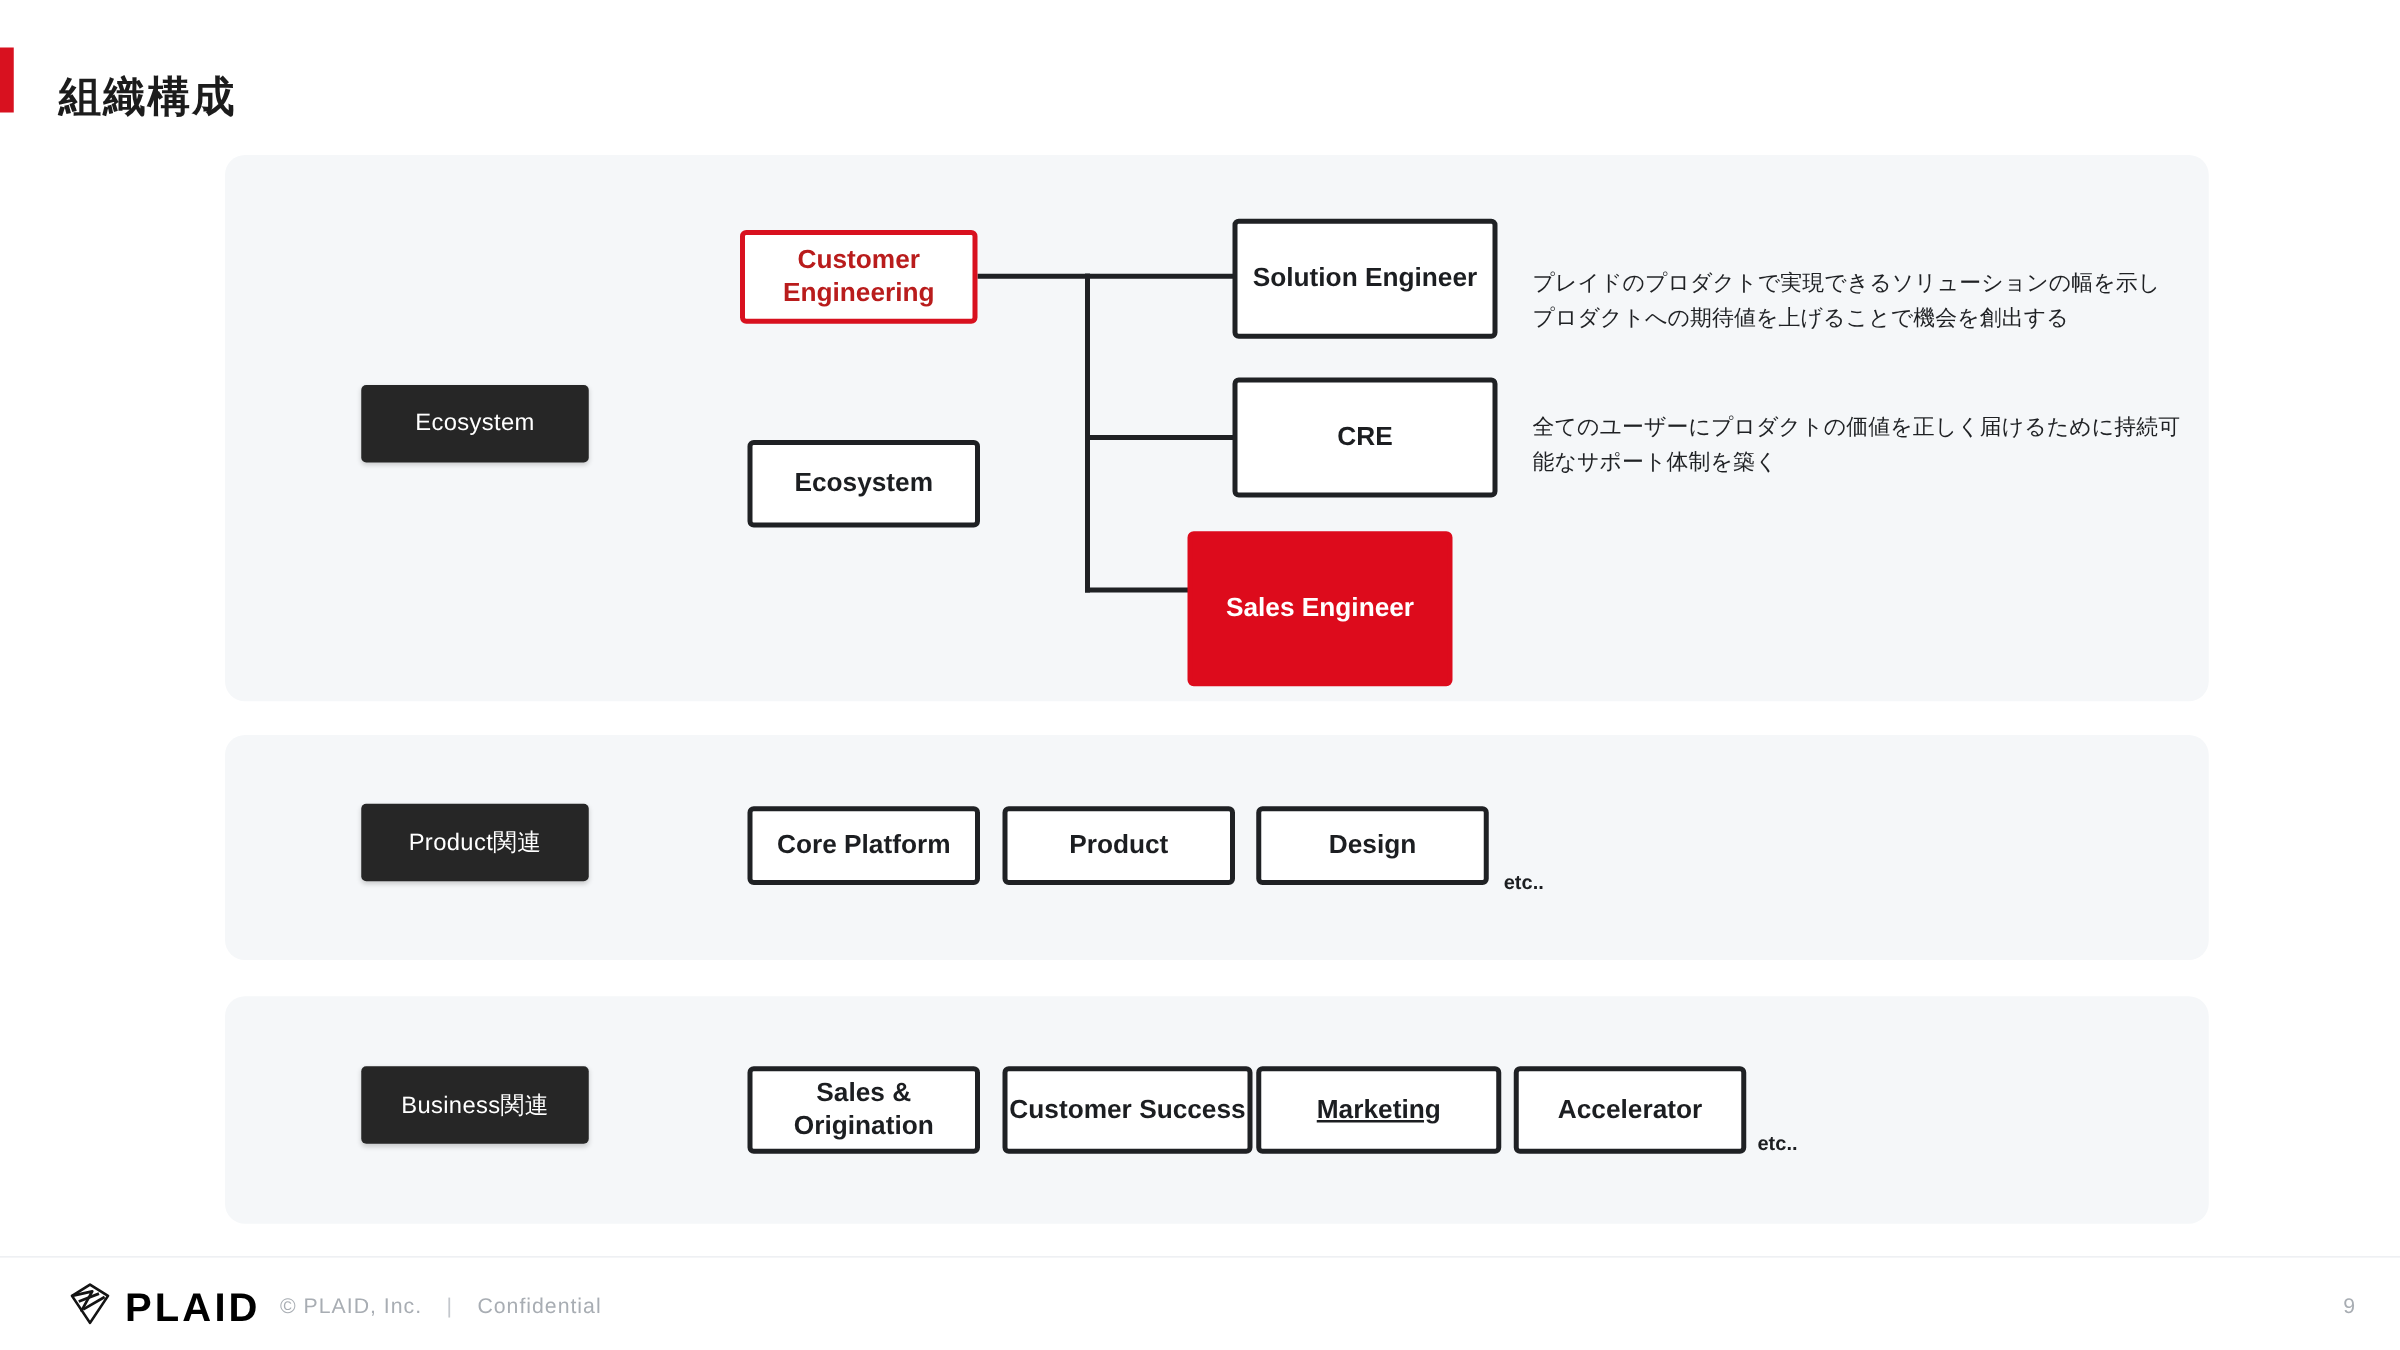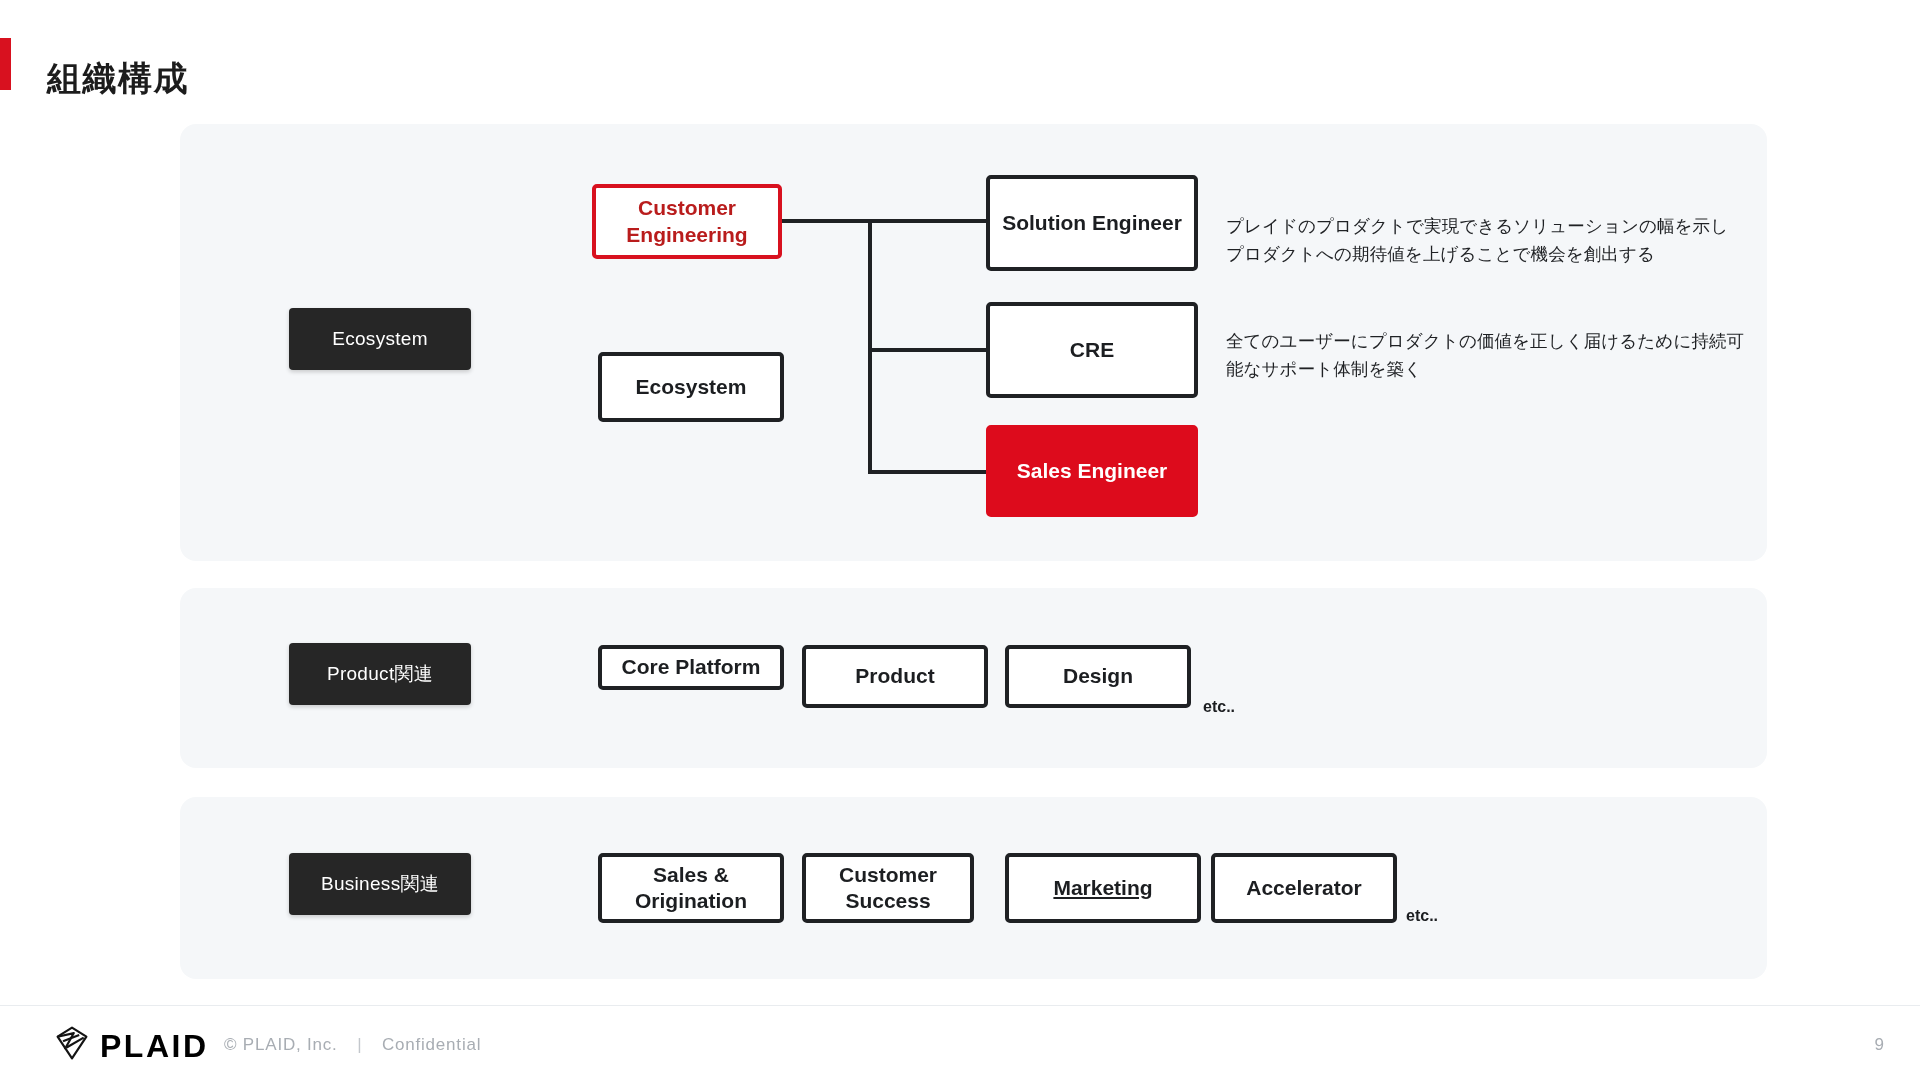--- a/index.html
+++ b/index.html
@@ -95,30 +95,30 @@
     background: #dd0b1c;
     color: #ffffff;
   }
 
   
   .box-ce   { left: 592px; top: 184px; width: 190px; height: 75px; }
   .box-eco2 { left: 598px; top: 352px; width: 186px; height: 70px; }
 
   .box-solution { left: 986px; top: 175px; width: 212px; height: 96px; }
   .box-cre      { left: 986px; top: 302px; width: 212px; height: 96px; }
-  .box-sales    { left: 986px; top: 425px; width: 212px; height: 92px; }
-
-  
-  .box-coreplatform { left: 598px; top: 645px; width: 186px; height: 45px; }
+  .box-sales    { left: 950px; top: 425px; width: 212px; height: 124px; }
+
+  
+  .box-coreplatform { left: 598px; top: 645px; width: 186px; height: 63px; }
   .box-product      { left: 802px; top: 645px; width: 186px; height: 63px; }
   .box-design       { left: 1005px; top: 645px; width: 186px; height: 63px; }
 
   
   .box-sales-orig  { left: 598px; top: 853px; width: 186px; height: 70px; }
-  .box-cs          { left: 802px; top: 853px; width: 172px; height: 70px; align-items: center; }
+  .box-cs          { left: 802px; top: 853px; width: 200px; height: 70px; align-items: center; }
   .box-marketing   { left: 1005px; top: 853px; width: 196px; height: 70px; text-decoration: underline; }
   .box-accelerator { left: 1211px; top: 853px; width: 186px; height: 70px; align-items: center; }
 
   
   .etc {
     position: absolute;
     font-size: 16px;
     font-weight: 700;
     color: #1c1e21;
   }

